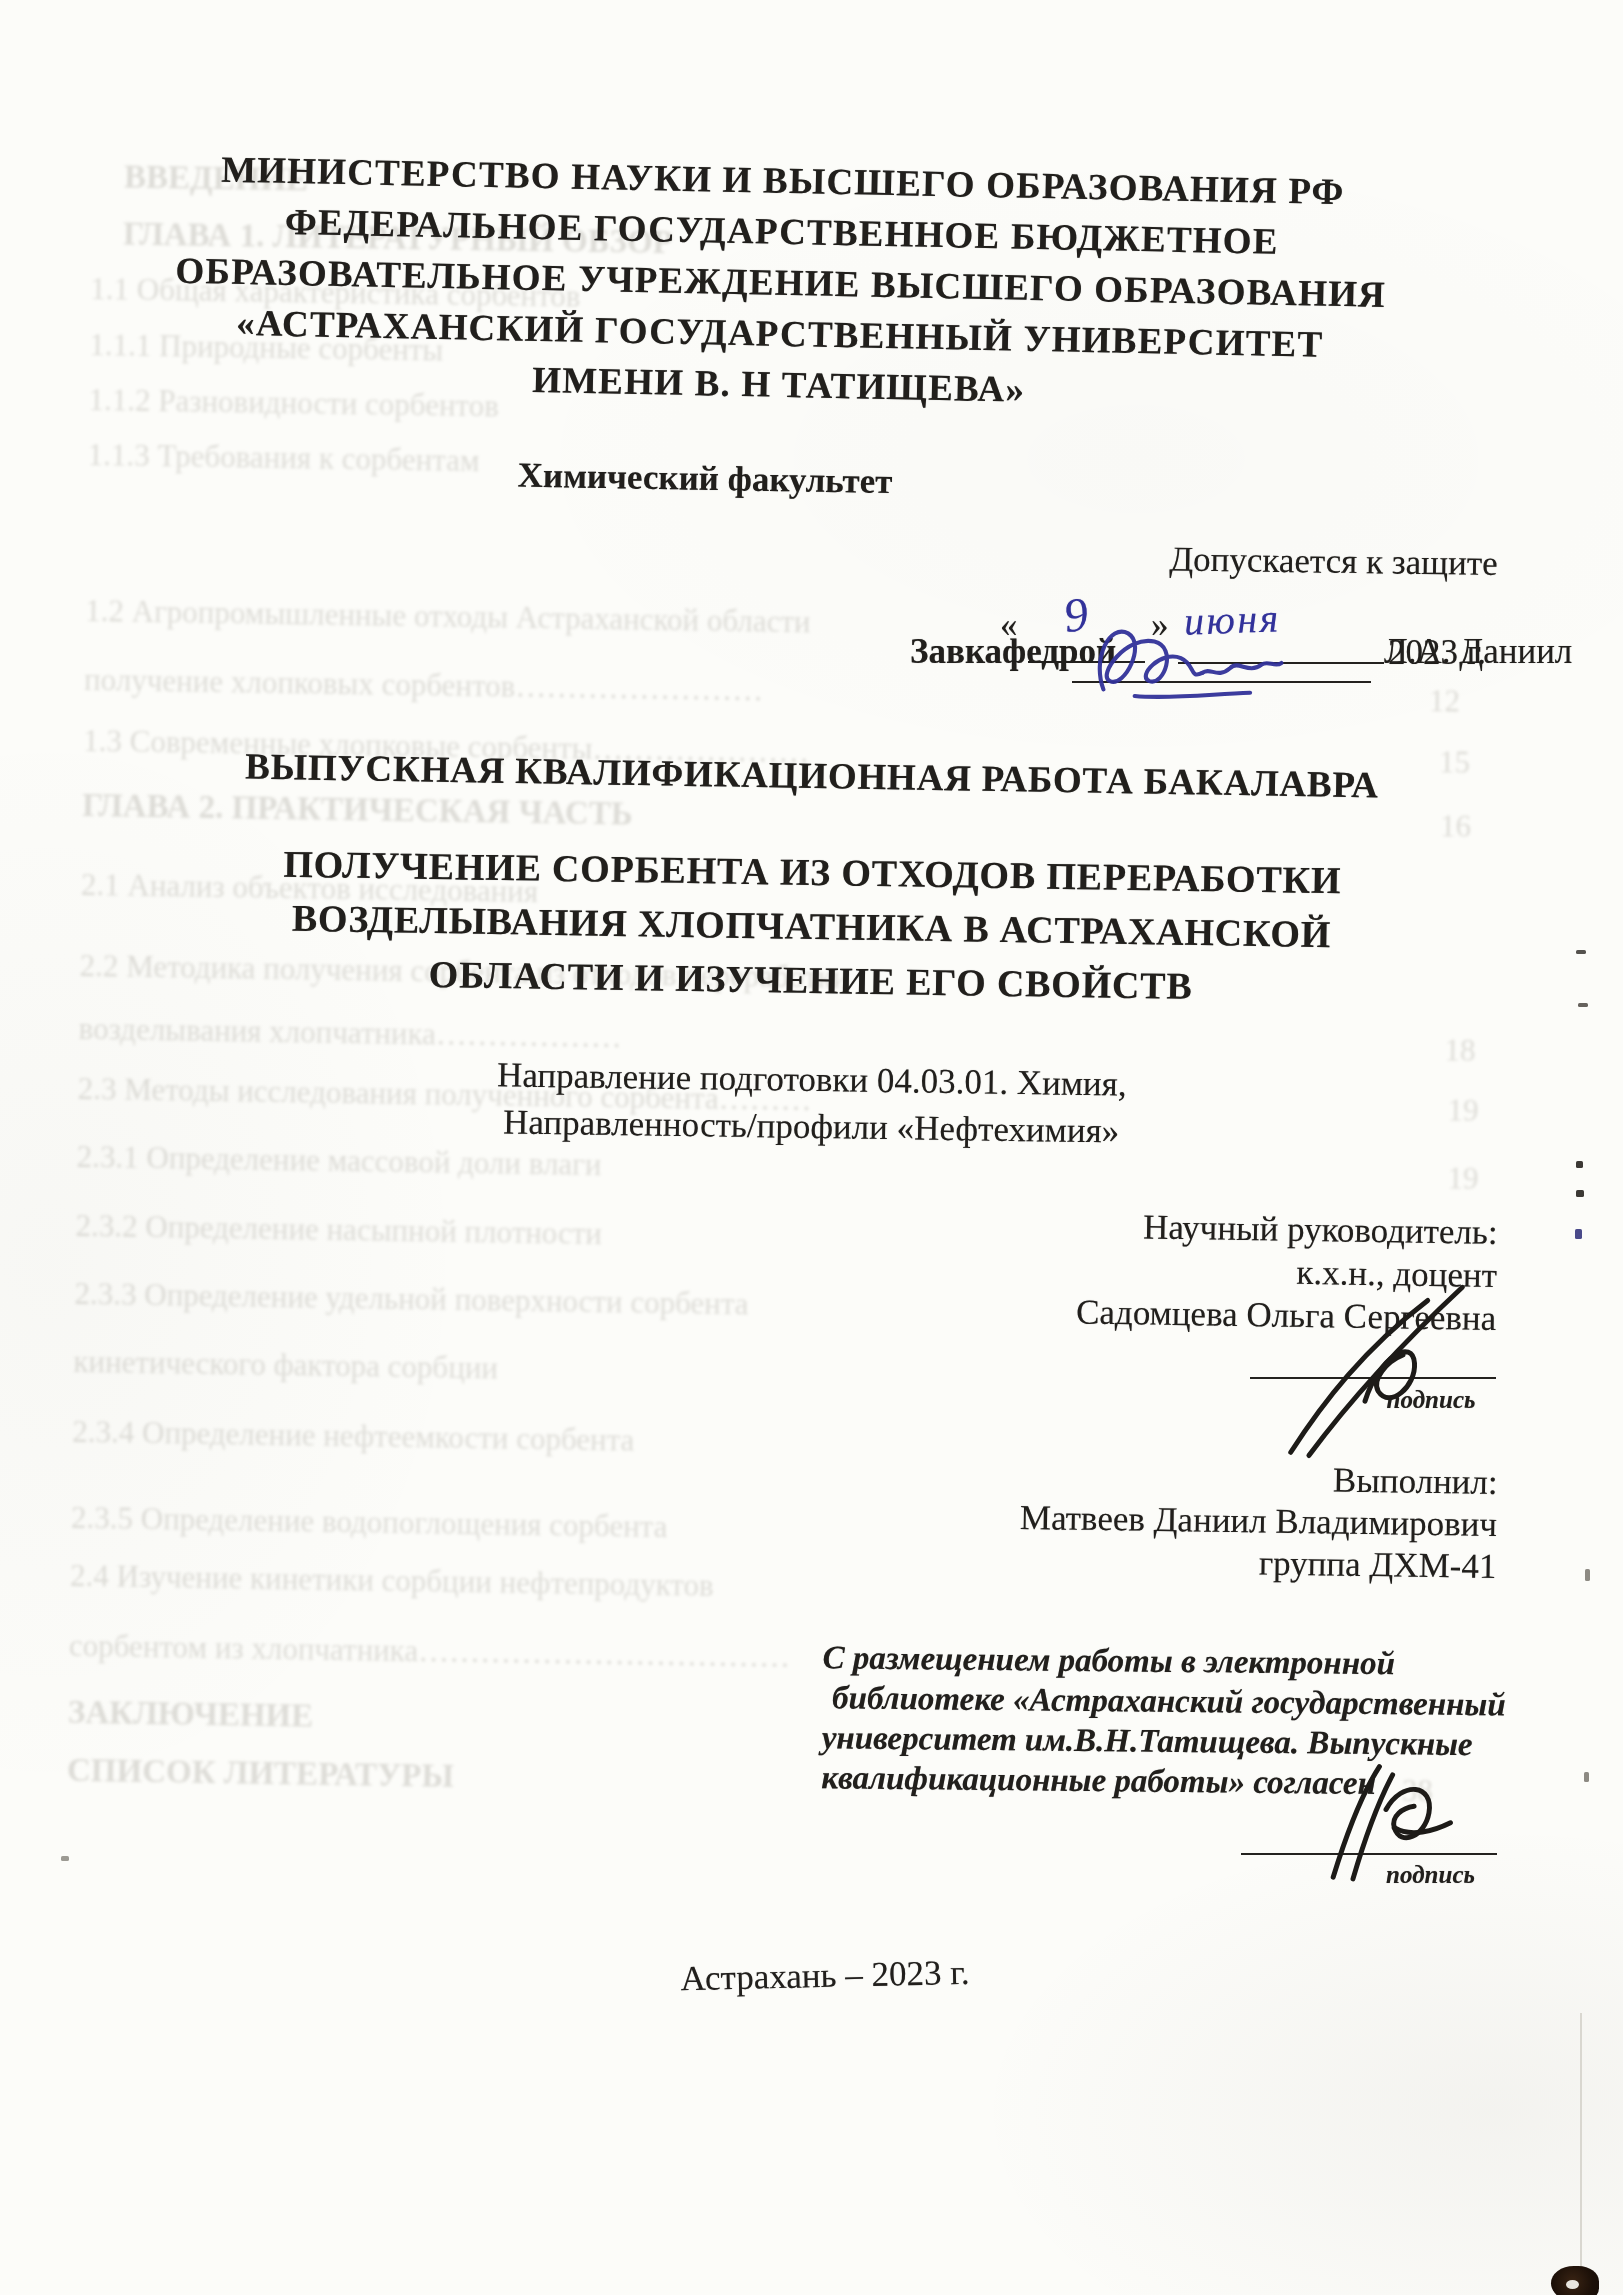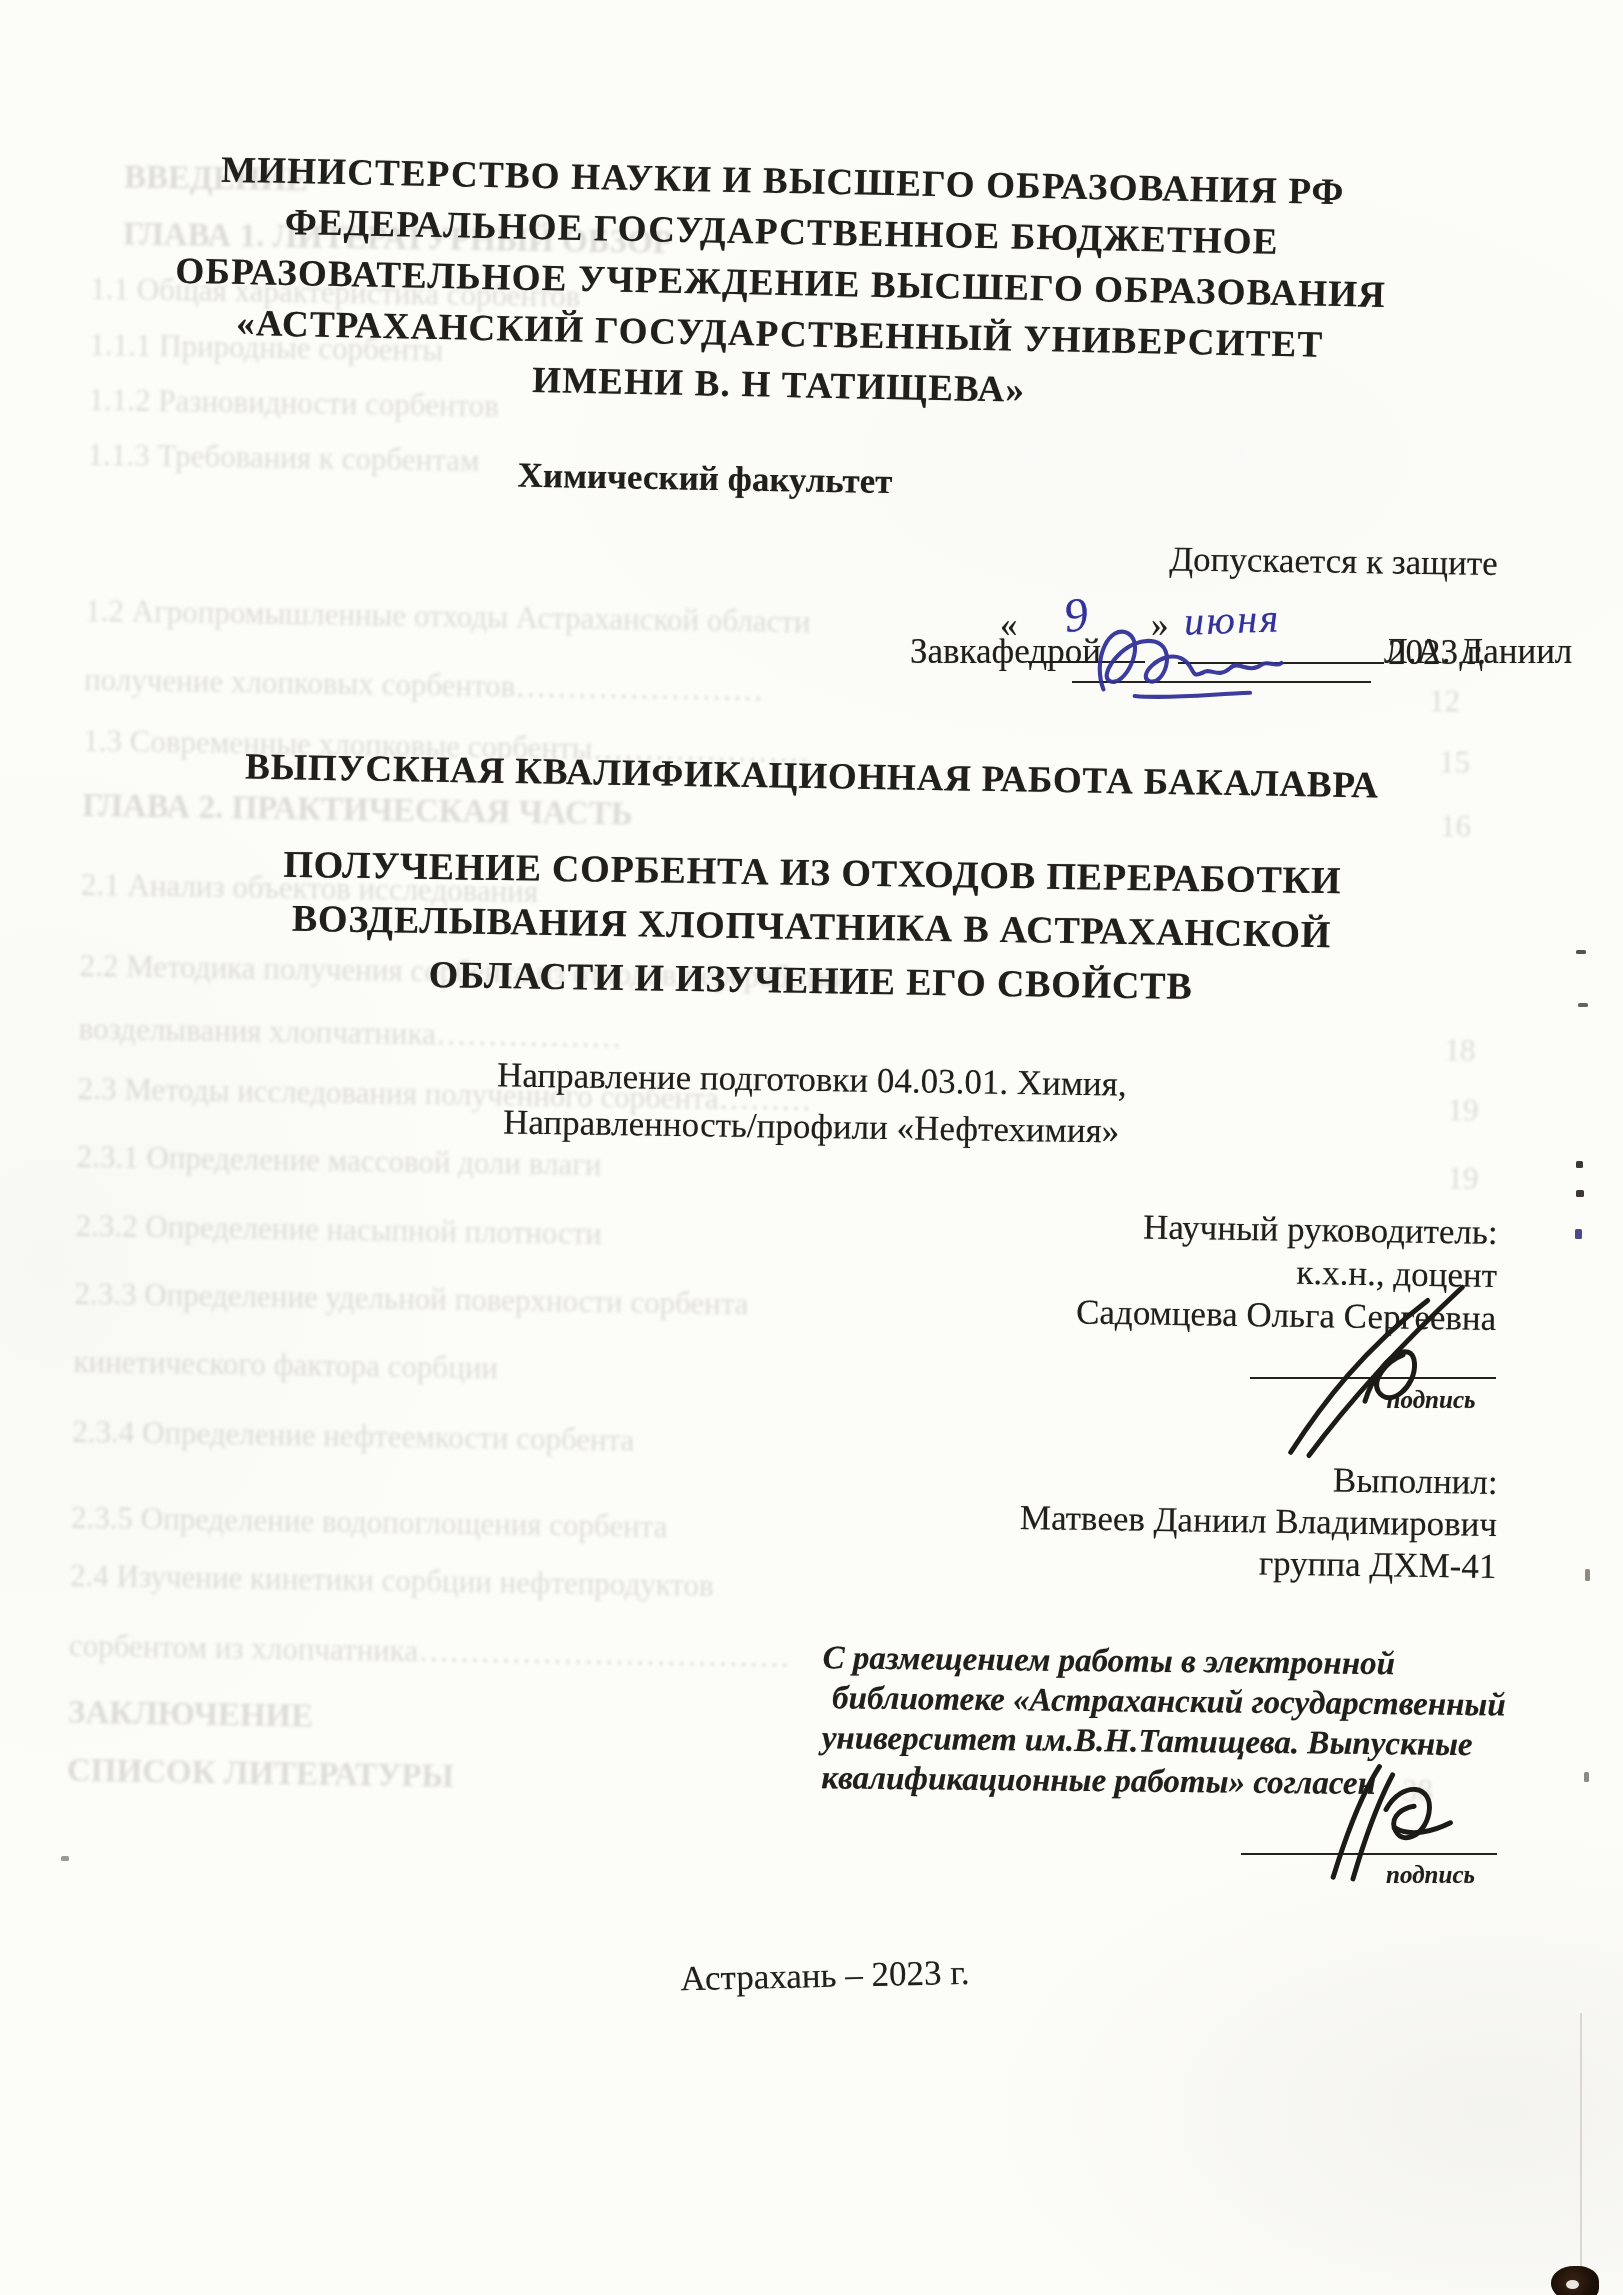--- a/index.html
+++ b/index.html
@@ -165,21 +165,21 @@
   <div class="abs permit soft">Допускается к защите</div>
 
   <div class="abs q soft" style="left:1000px;top:605px;">«</div>
   <div class="abs blank" style="left:1028px;top:661px;width:117px;"></div>
   <div class="abs hand day" style="left:1064px;top:587px;">9</div>
   <div class="abs q soft" style="left:1151px;top:605px;">»</div>
   <div class="abs blank" style="left:1178px;top:662px;width:206px;"></div>
   <div class="abs hand month" style="left:1184px;top:596px;">июня</div>
   <div class="abs year soft" style="left:1388px;top:633px;">2023 г.</div>
 
-  <div class="abs headlbl soft" style="left:910px;top:632px;">Завкафедрой</div>
+  <div class="abs headlbl soft" style="left:910px;top:632px;font-weight:bold;">Завкафедрой</div>
   <div class="abs blank" style="left:1072px;top:681px;width:299px;"></div>
   <div class="abs headname soft" style="left:1384px;top:632px;">Л.А. Даниил</div>
 
   <svg class="sig" style="left:1085px;top:607px;" width="223" height="103" viewBox="0 0 270 125">
     <g fill="none" stroke="#32329a" stroke-width="5" stroke-linecap="round" stroke-linejoin="round" opacity="0.95">
       <path d="M22,100 C8,62 30,20 52,32 C74,45 48,98 30,90 C14,83 50,34 84,42 C112,49 96,96 78,90 C62,84 92,52 116,62 C134,70 126,88 142,80"></path>
       <path d="M142,80 C152,72 160,88 176,74 C186,64 198,82 214,70 C222,64 230,74 238,68"></path>
       <path d="M60,108 C100,112 150,106 200,104"></path>
     </g>
   </svg>

